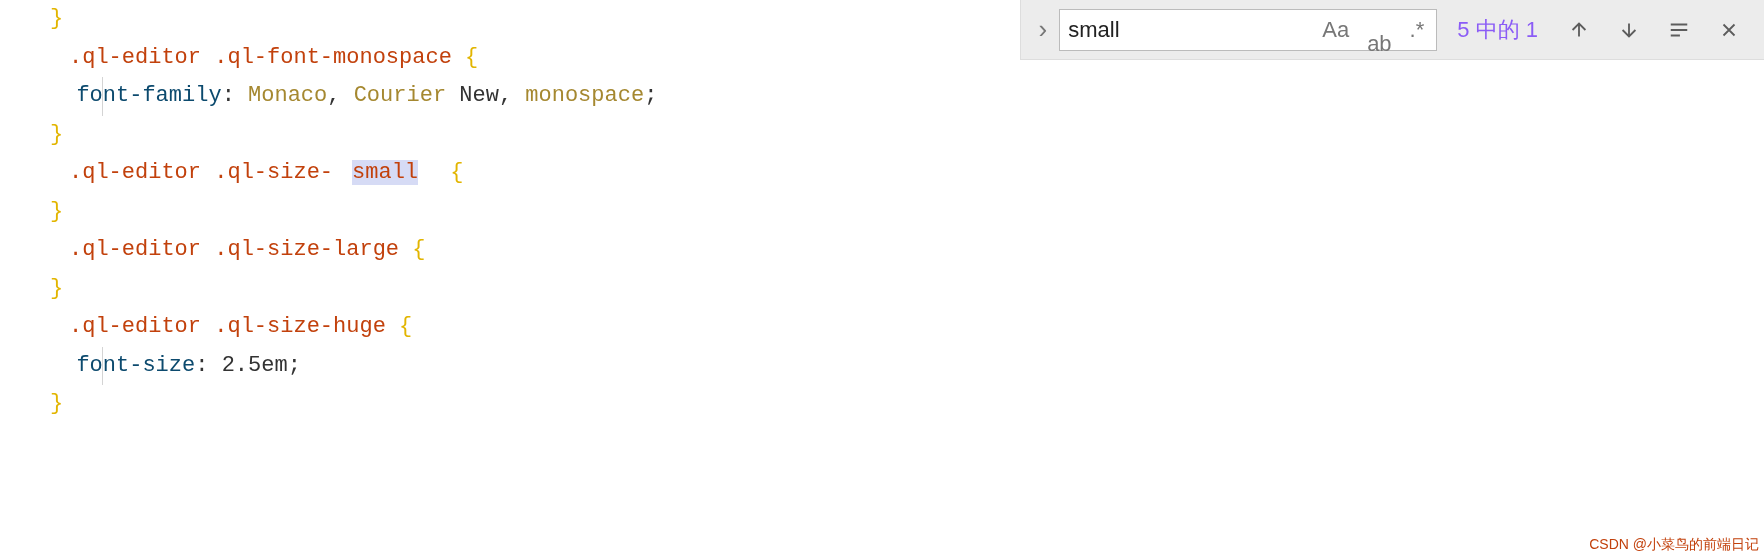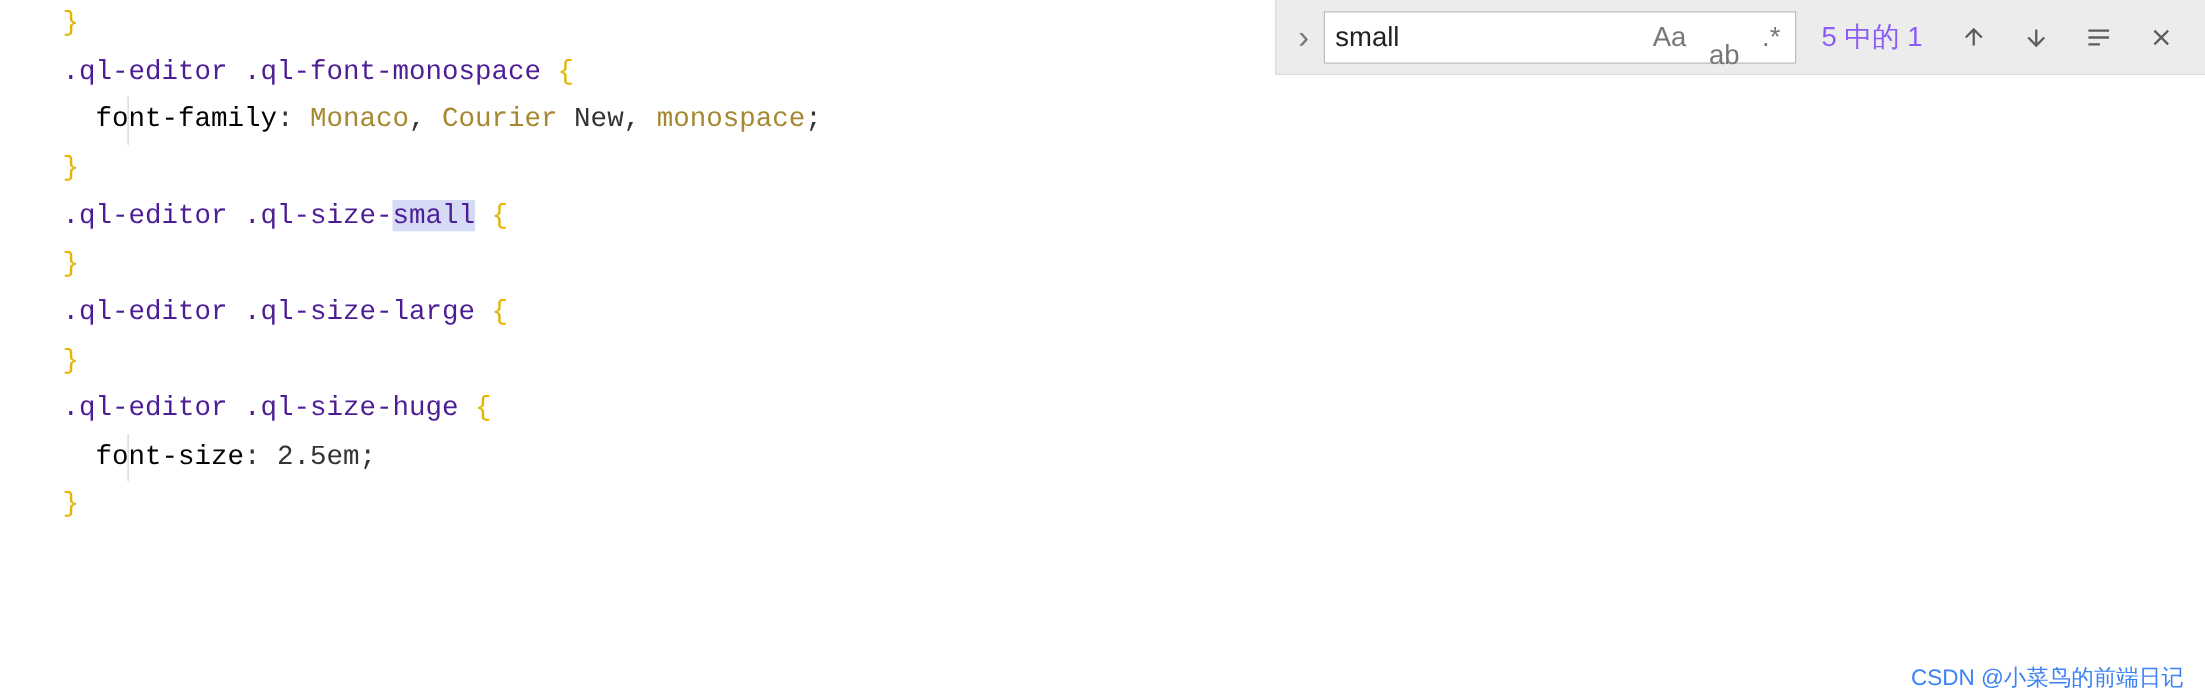--- a/index.html
+++ b/index.html
@@ -22,23 +22,23 @@
       position: relative;
     }
     .indent-guide {
       position: absolute;
       left: 52px;
       top: 0;
       bottom: 0;
       width: 1px;
       background: #d4d4d4;
     }
-    .selector { color: #4c1d95; }
+    .selector { color: #c2410c; margin-left: 19px; }
     .brace { color: #e2b500; }
-    .property { color: #000000; }
+    .property { color: #0c4a6e; }
     .value { color: #333; }
     .value-keyword { color: #a58830; }
     .semicolon { color: #333; }
     .highlight {
       background: #d6dbf5;
       padding: 0;
     }
     .search-bar {
       position: absolute;
       top: 0;
@@ -97,23 +97,23 @@
       color: #5c5c5c;
       cursor: pointer;
       padding: 6px 10px;
       display: flex;
       align-items: center;
     }
     .nav-icon svg { width: 22px; height: 22px; }
     .watermark {
       position: absolute;
       bottom: 6px;
-      right: 17px;
-      color: #3b82f6;
-      font-size: 18px;
+      right: 5px;
+      color: #c2410c;
+      font-size: 14px;
       font-family: -apple-system, sans-serif;
     }
   </style>
 </head>
 <body>
 
 <div class="code-area" id="code-root">
     <div class="code-line"><span><span class="brace">}</span></span></div>
     <div class="code-line"><span><span class="selector">.ql-editor .ql-font-monospace </span><span class="brace">{</span></span></div>
     <div class="code-line"><div class="indent-guide"></div><span>  <span class="property">font-family</span><span class="value">: </span><span class="value-keyword">Monaco</span><span class="value">, </span><span class="value-keyword">Courier</span><span class="value"> New, </span><span class="value-keyword">monospace</span><span class="semicolon">;</span></span></div>

